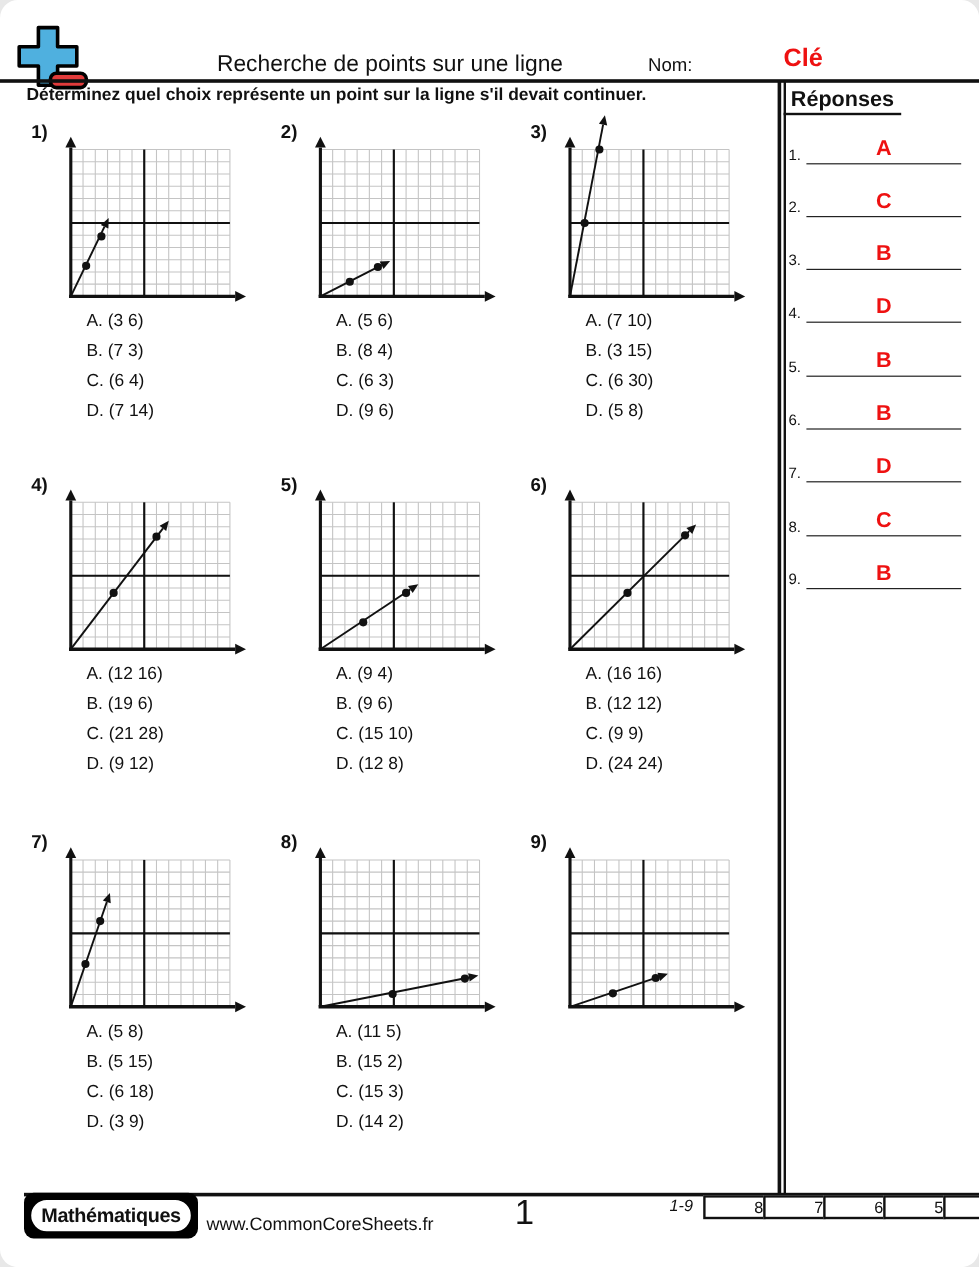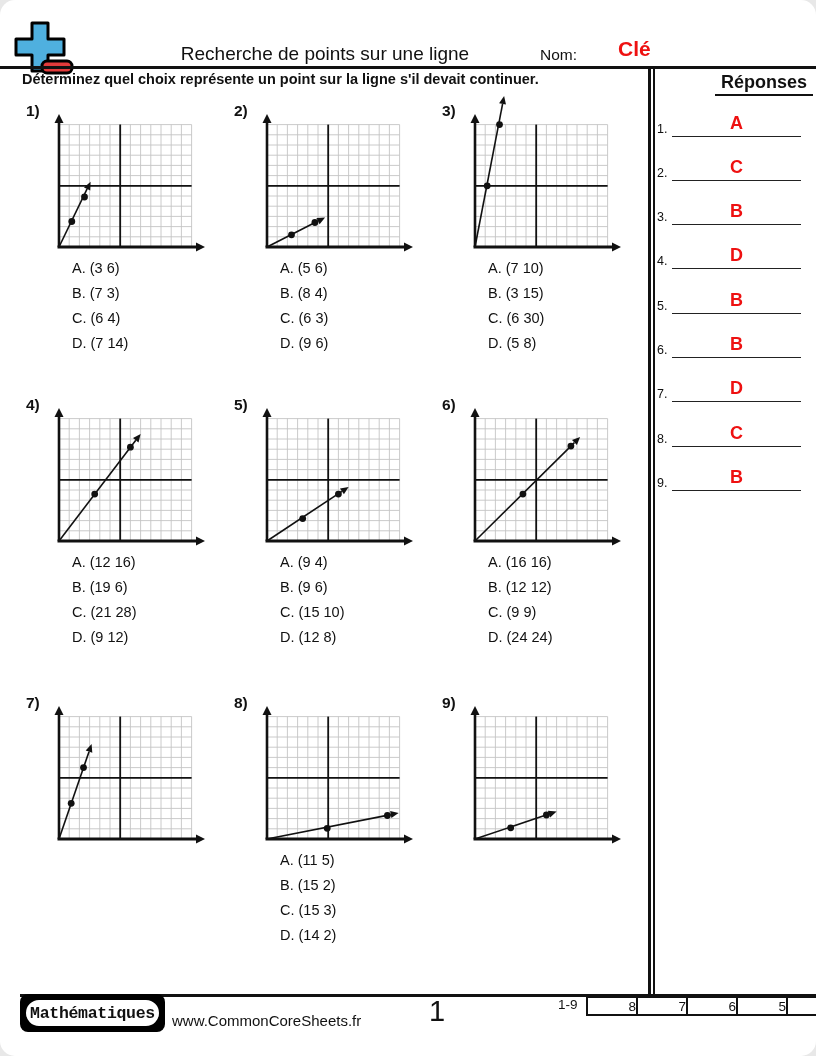--- a/index.html
+++ b/index.html
@@ -3,50 +3,50 @@
 <meta charset="utf-8">
 <style>
   html,body{margin:0;padding:0;background:#e8e8e8;}
   .page{position:relative;width:816px;height:1056px;background:#fff;margin:0 auto;
         font-family:"Liberation Sans",sans-serif;color:#111;overflow:hidden;border-radius:15px;}
   .abs{position:absolute;}
 
   
   .title{left:0;top:43px;width:650px;text-align:center;font-size:19px;}
   .nom{left:540px;top:46px;font-size:15.5px;}
-  .cle{left:618px;top:37px;font-size:21px;font-weight:bold;color:#ee1111;}
+  .cle{left:653px;top:37px;font-size:21px;font-weight:bold;color:#ee1111;}
   .header-line{left:0;top:66px;width:816px;height:2.5px;background:#111;}
   .instruction{left:22px;top:71px;font-size:14.5px;font-weight:bold;}
 
   
   .vsep{left:648px;top:67px;height:928px;width:7px;border-left:3px solid #111;border-right:2px solid #111;box-sizing:border-box;}
-  .rep-title-wrap{left:653px;top:72px;width:160px;text-align:right;}
+  .rep-title-wrap{left:653px;top:72px;width:160px;text-align:left;}
   .rep-title{display:inline-block;font-size:18px;font-weight:bold;border-bottom:2.5px solid #111;padding:0 6px 1px;}
   .ans{position:absolute;left:653px;width:152px;height:26px;}
   .ans-num{position:absolute;left:4px;bottom:1px;font-size:12.5px;}
   .ans-line{position:absolute;left:19px;right:4px;bottom:0;border-bottom:1.6px solid #222;}
   .ans-letter{position:absolute;left:19px;right:4px;bottom:3px;text-align:center;
               font-size:18px;font-weight:bold;color:#ee1111;}
 
   
   .problem{position:absolute;width:206px;height:292px;}
   .pnum{position:absolute;left:6px;top:2px;font-size:15.5px;font-weight:bold;}
   .graph{position:absolute;left:32px;top:0;width:155px;height:160px;}
   .graph svg{overflow:visible;display:block;}
   .choices{position:absolute;left:52px;top:156px;font-size:14.5px;line-height:25px;white-space:nowrap;}
 
   
   .footer-line{left:20px;top:994px;width:796px;height:2.5px;background:#111;}
   .badge{left:20px;top:994px;width:145px;height:38px;background:#000;border-radius:8px;}
   .badge-pill{position:absolute;left:4px;top:4px;right:4px;bottom:4px;background:#fff;
               border:2.5px solid #000;border-radius:16px;display:flex;align-items:center;justify-content:center;
-              font-size:16.5px;font-weight:bold;letter-spacing:-0.3px;font-family:Liberation Mono, monospace;}
+              font-size:16.5px;font-weight:bold;letter-spacing:-0.3px;}
   .site{left:172px;top:1012px;font-size:15px;}
   .pageno{left:397px;top:995px;width:80px;text-align:center;font-size:29px;}
-  .score-label{left:558px;top:997px;font-size:13.5px;}
+  .score-label{left:558px;top:997px;font-size:13.5px;font-style:italic;}
   .score{left:586px;top:996px;display:flex;}
   .score-cell{box-sizing:border-box;width:24px;height:20px;margin-right:-2px;border:2px solid #111;
               background:#fff;font-size:13.5px;display:flex;align-items:center;justify-content:center;padding-left:48px;}
   .score-cell.blue{background:#cfe0f4;}
 </style>
 </head>
 <body>
 
 <div class="page">
 
@@ -432,20 +432,26 @@
           <line x1="7" y1="147" x2="7.0" y2="23.0" stroke="#111" stroke-width="2.6"></line>
           <polygon points="7,14 11.5,23.0 2.5,23.0" fill="#111"></polygon>
           <line x1="5.5" y1="147" x2="144.0" y2="147.0" stroke="#111" stroke-width="2.8"></line>
           <polygon points="153,147 144.0,151.5 144.0,142.5" fill="#111"></polygon>
           <line x1="7" y1="147" x2="37.0" y2="59.7" stroke="#111" stroke-width="1.6"></line>
           <polygon points="39.6,52.1 40.3,60.8 33.7,58.5" fill="#111"></polygon>
           <circle cx="19.2" cy="111.3" r="3.4" fill="#111"></circle>
           <circle cx="31.5" cy="75.6" r="3.4" fill="#111"></circle>
         </svg>
       </div>
+    <div class="choices">
+      <div>A. (5 8)</div>
+      <div>B. (5 15)</div>
+      <div>C. (6 18)</div>
+      <div>D. (3 9)</div>
+    </div>
   </div>
   <div class="problem" style="left:228px;top:692px">
     <div class="pnum">8)</div>
     <div class="graph">
         <svg width="155" height="160" viewBox="0 0 155 160">
           <line x1="17.2" y1="147" x2="17.2" y2="24.6" stroke="#c4c4c4" stroke-width="0.9"></line>
           <line x1="27.4" y1="147" x2="27.4" y2="24.6" stroke="#c4c4c4" stroke-width="0.9"></line>
           <line x1="37.6" y1="147" x2="37.6" y2="24.6" stroke="#c4c4c4" stroke-width="0.9"></line>
           <line x1="47.8" y1="147" x2="47.8" y2="24.6" stroke="#c4c4c4" stroke-width="0.9"></line>
           <line x1="58" y1="147" x2="58" y2="24.6" stroke="#c4c4c4" stroke-width="0.9"></line>

